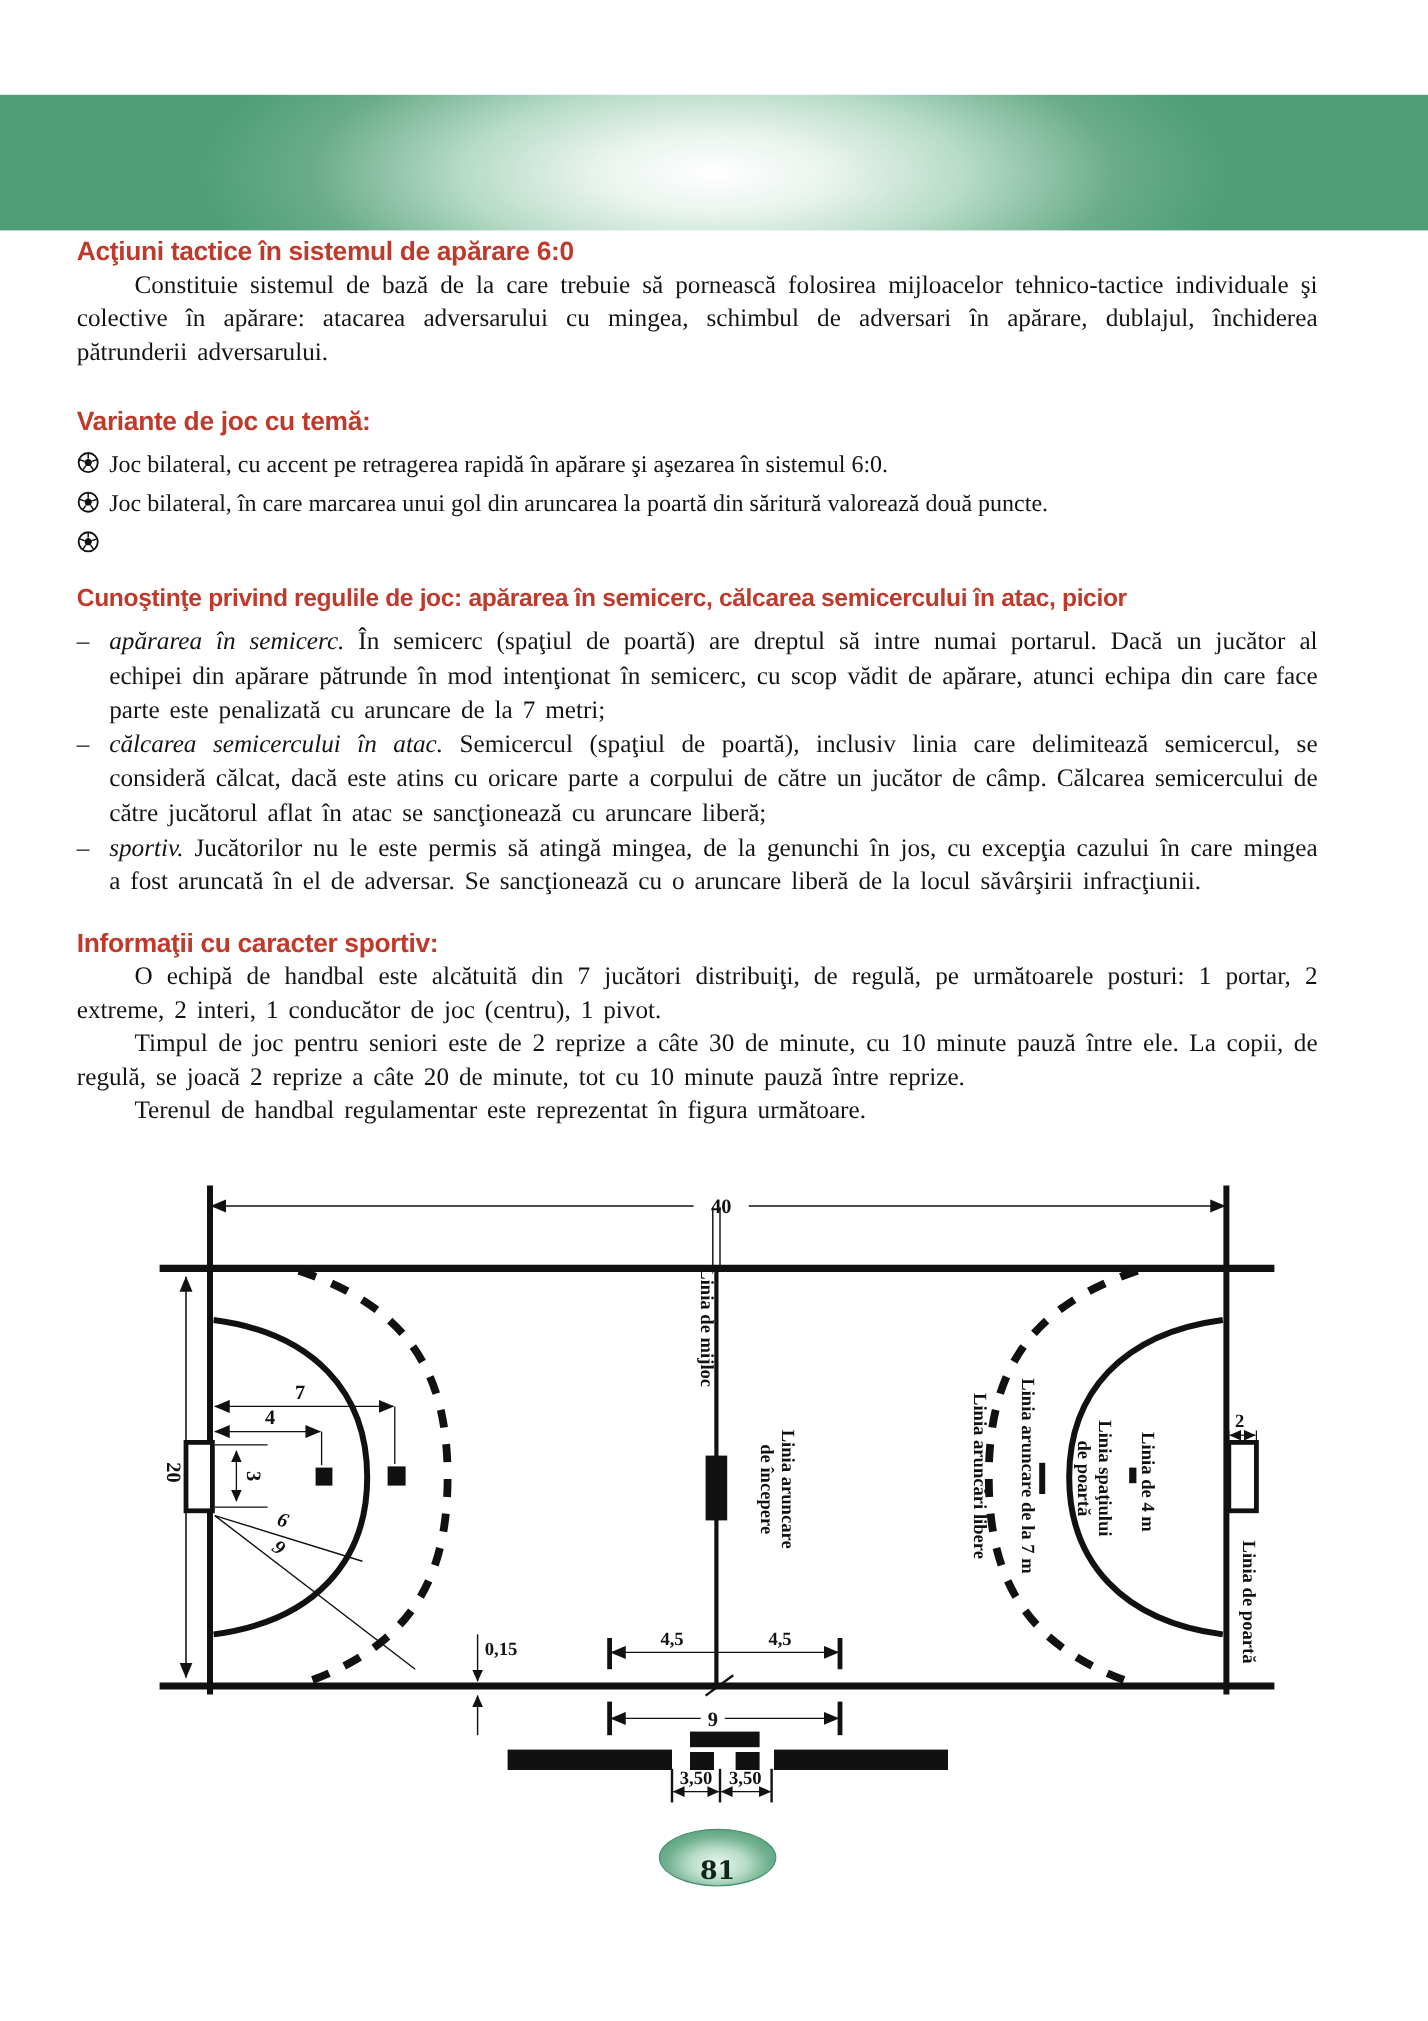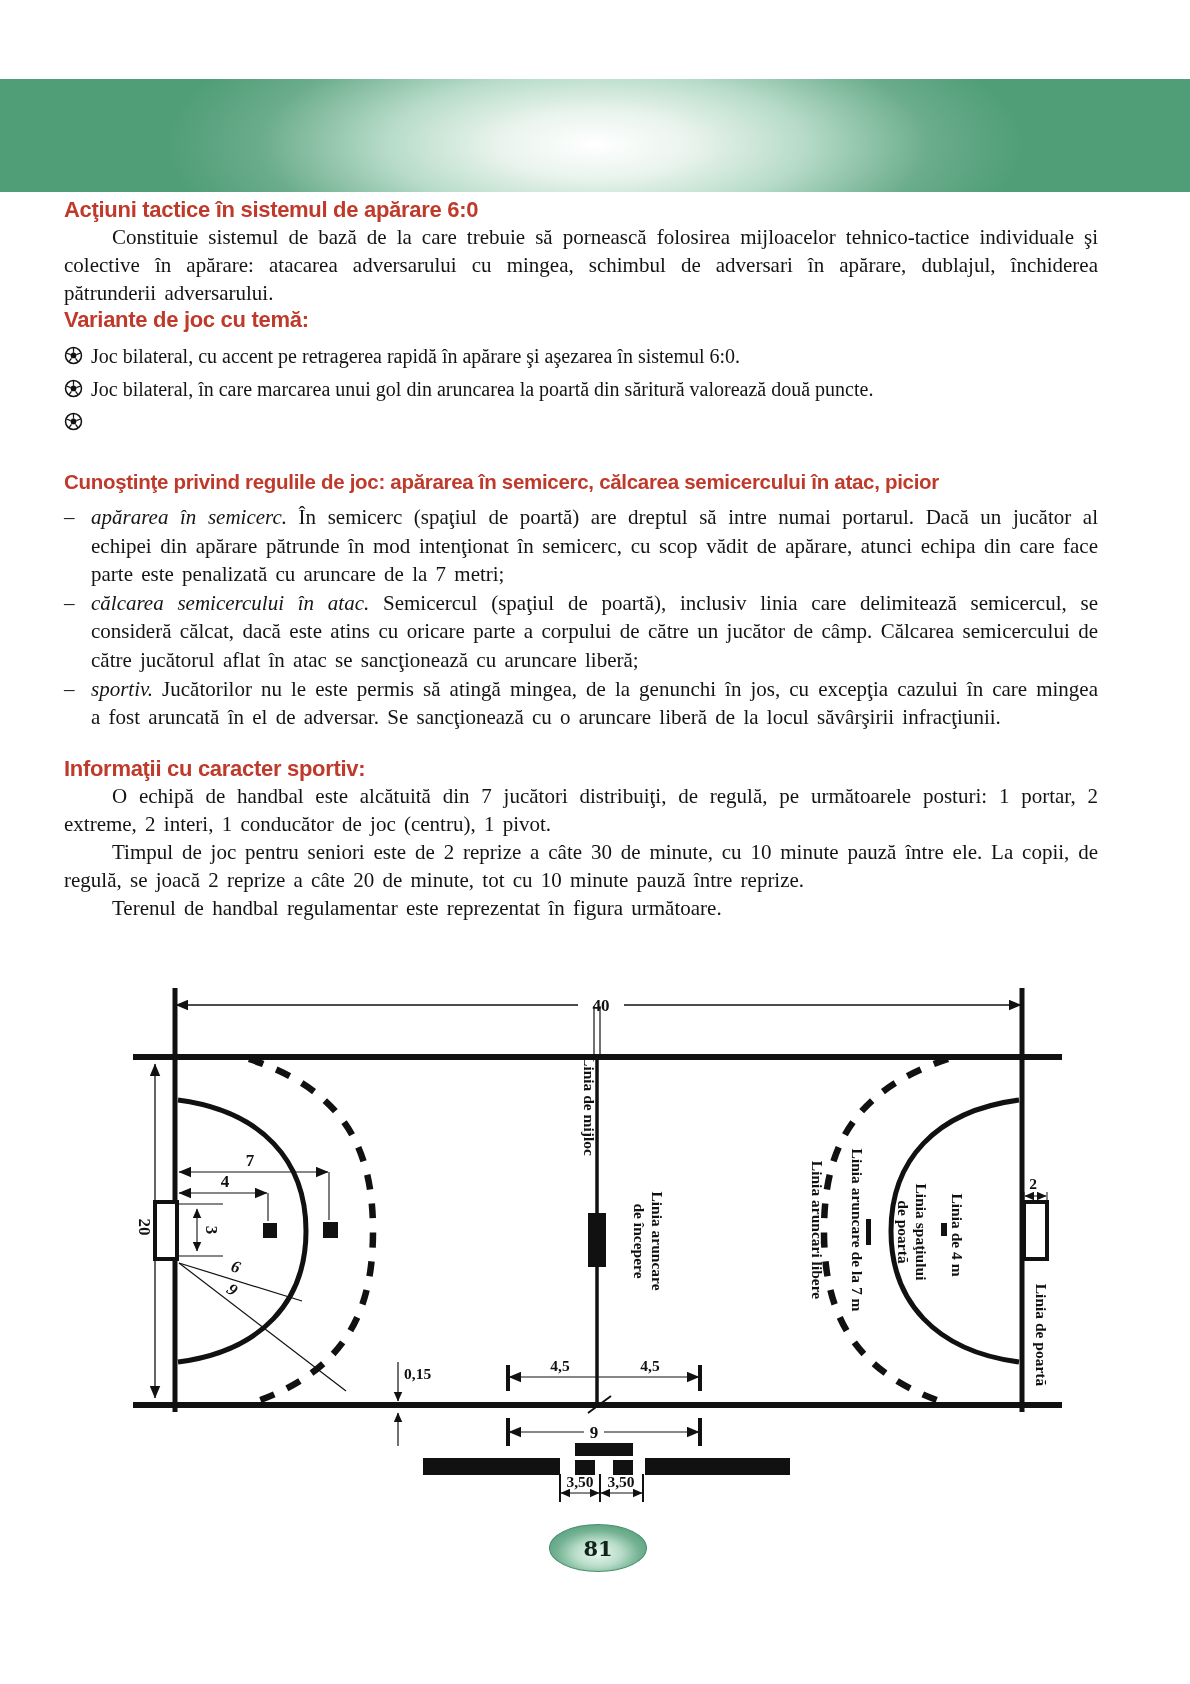--- a/index.html
+++ b/index.html
@@ -4,40 +4,40 @@
 <style>
   html,body{margin:0;padding:0;background:#fff;}
   .page{position:relative;width:1190px;height:1684px;background:#fff;overflow:hidden;
         font-family:"Liberation Serif", serif;color:#141414;}
   .band{position:absolute;left:0;top:79px;width:1190px;height:113px;
         background:radial-gradient(ellipse 430px 150px at 50% 58%, #ffffff 0%, #eaf4ee 22%, #b8dcc9 48%, #6aac8b 78%, #4f9e78 100%);}
   .content{position:absolute;left:64px;top:197px;width:1034px;}
   .hd{font-family:"Liberation Sans", sans-serif;font-weight:bold;color:#bf3a2b;
       font-size:22px;line-height:26px;margin:0;letter-spacing:-0.3px;}
   .hd.small{font-size:20.5px;white-space:nowrap;}
-  .mt9{margin-top:9px;} .mt31{}
-  .mt29{margin-top:30px;} .mt8{margin-top:8px;} .mt24{margin-top:24px;}
+  .mt9{margin-top:9px;} .mt31{margin-top:31px;}
+  .mt29{margin-top:16px;} .mt8{margin-top:8px;} .mt24{margin-top:24px;}
   .mt6{margin-top:6px;} .mt2{margin-top:2px;}
   p.body{font-size:21px;line-height:28px;margin:0;text-align:justify;word-spacing:3px;}
   p.ind{text-indent:48px;}
   .bullets{margin-top:7px;}
   .bullet{display:flex;align-items:center;font-size:20px;line-height:33px;}
   .ball{flex:0 0 27px;position:relative;top:2px;}
   .li{position:relative;padding-left:27px;font-size:21px;line-height:28.6px;
       text-align:justify;word-spacing:3px;}
   .li .dash{position:absolute;left:0;top:0;}
   .ital{font-style:italic;}
   .diagram{position:absolute;left:0;top:975px;}
   .diagram text{font-family:"Liberation Serif", serif;font-weight:bold;fill:#111;stroke:none;}
   .dimtxt{font-size:17px;}
   .smtxt{font-size:15.5px;}
   .vlab{font-size:15.5px;}
   .page-oval{position:absolute;left:549px;top:1524px;width:96px;height:46px;border-radius:50%;
      background:radial-gradient(ellipse 60% 70% at 50% 62%, #e9f7ef 0%, #b9ddc9 40%, #74b293 72%, #55a07c 100%);
-     border:1px solid #47906c;display:flex;align-items:center;justify-content:center;}
+     border:1px solid #47906c;display:flex;align-items:flex-end;justify-content:center;}
   .page-oval span{font-family:"DejaVu Serif", serif;font-weight:bold;font-size:21px;color:#10241a;}
 </style>
 </head>
 <body>
 
 <div class="page">
 
   <div class="band"></div>
 
   <div class="content">

